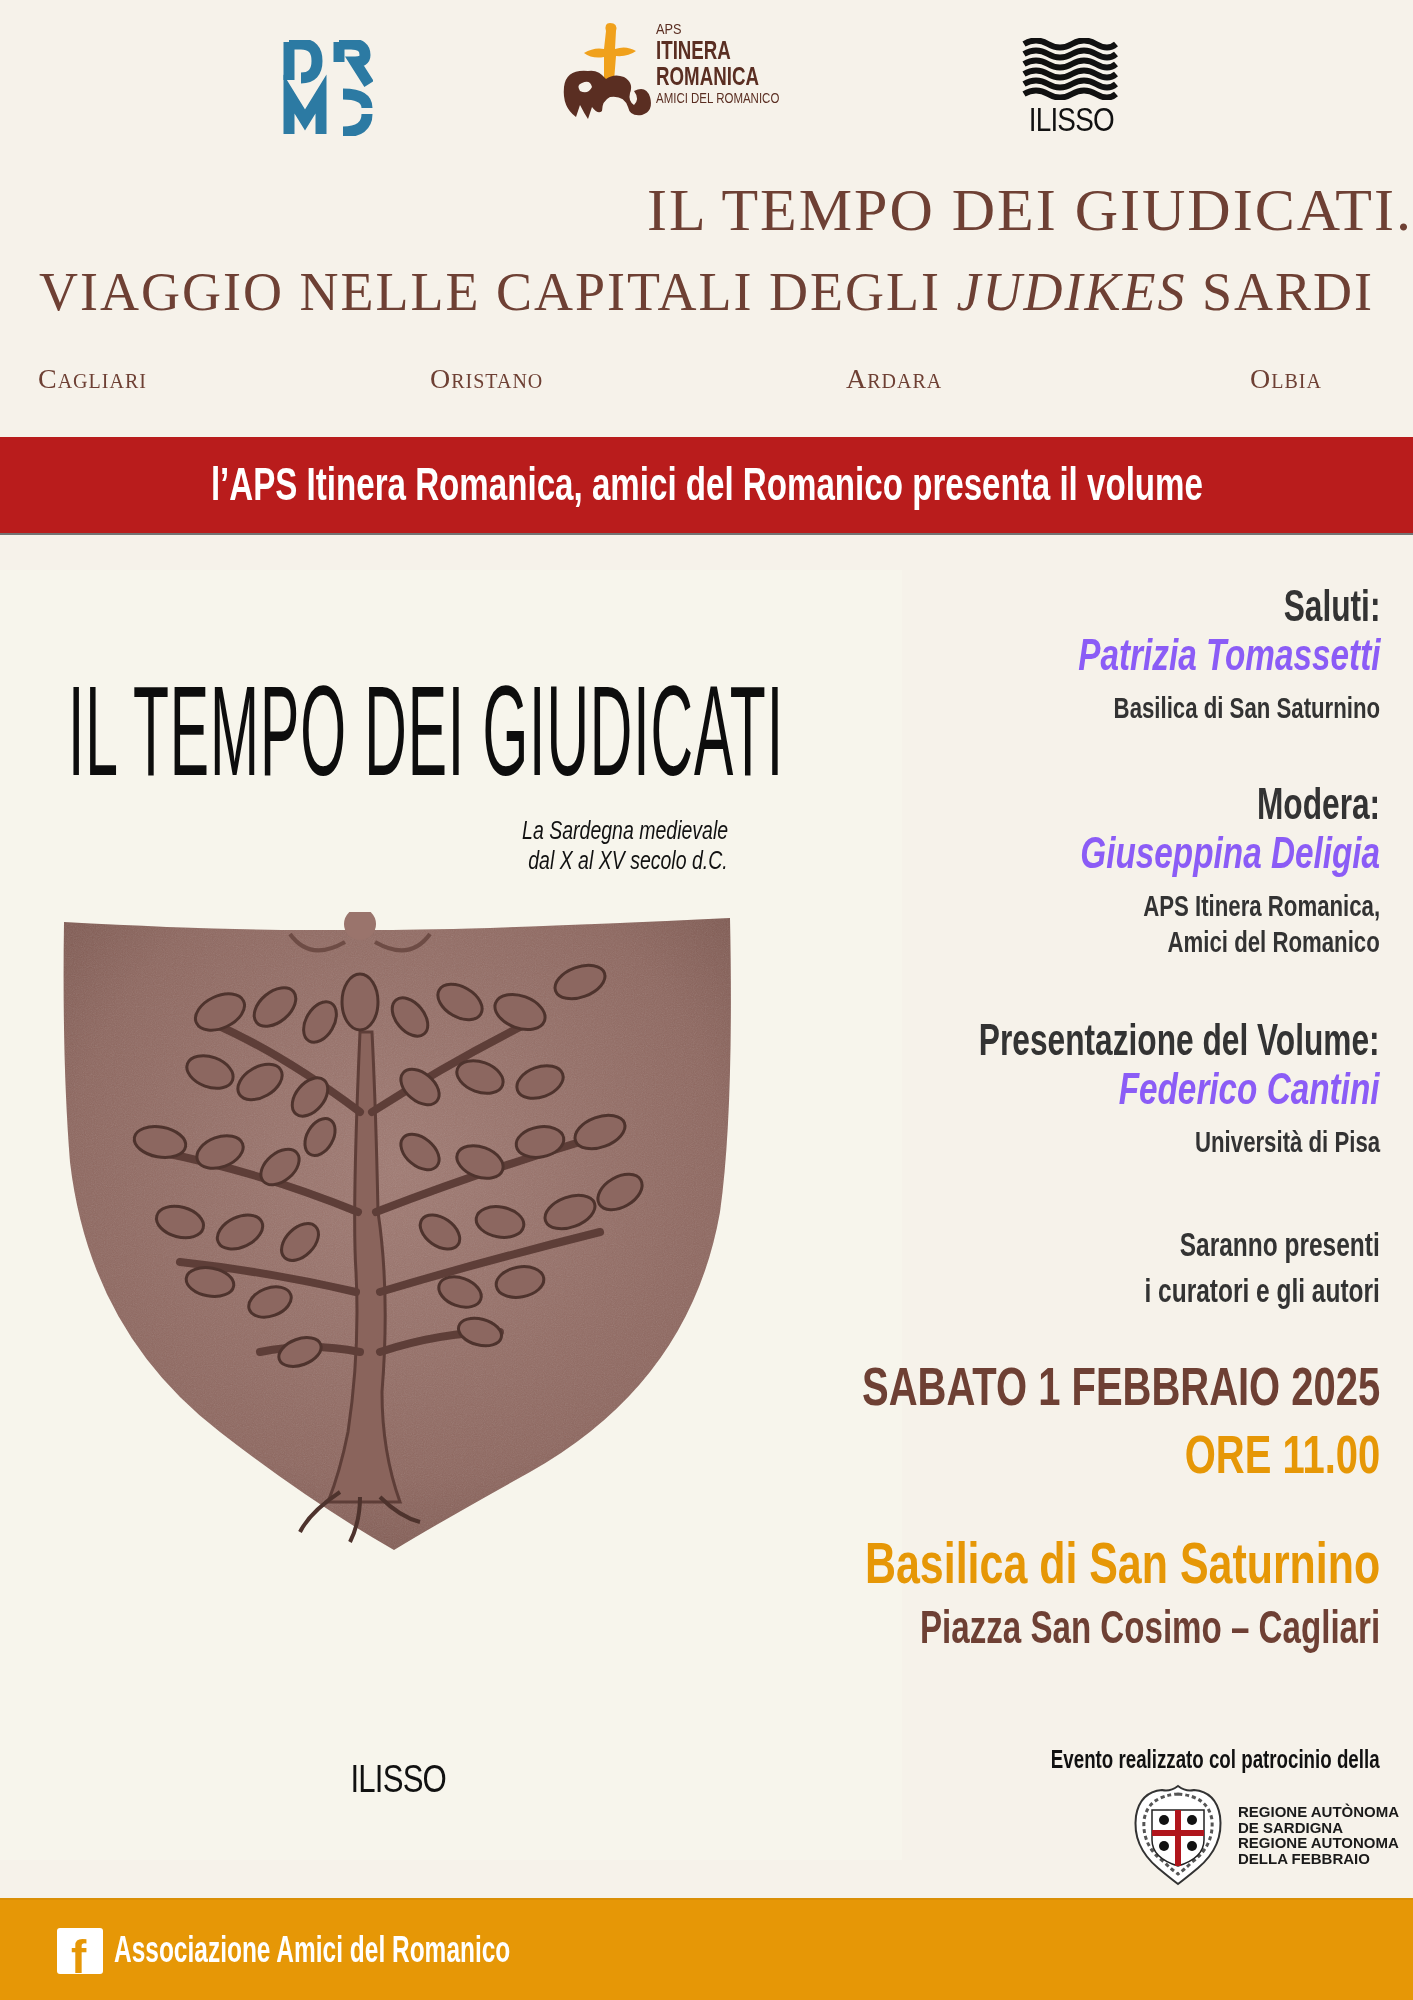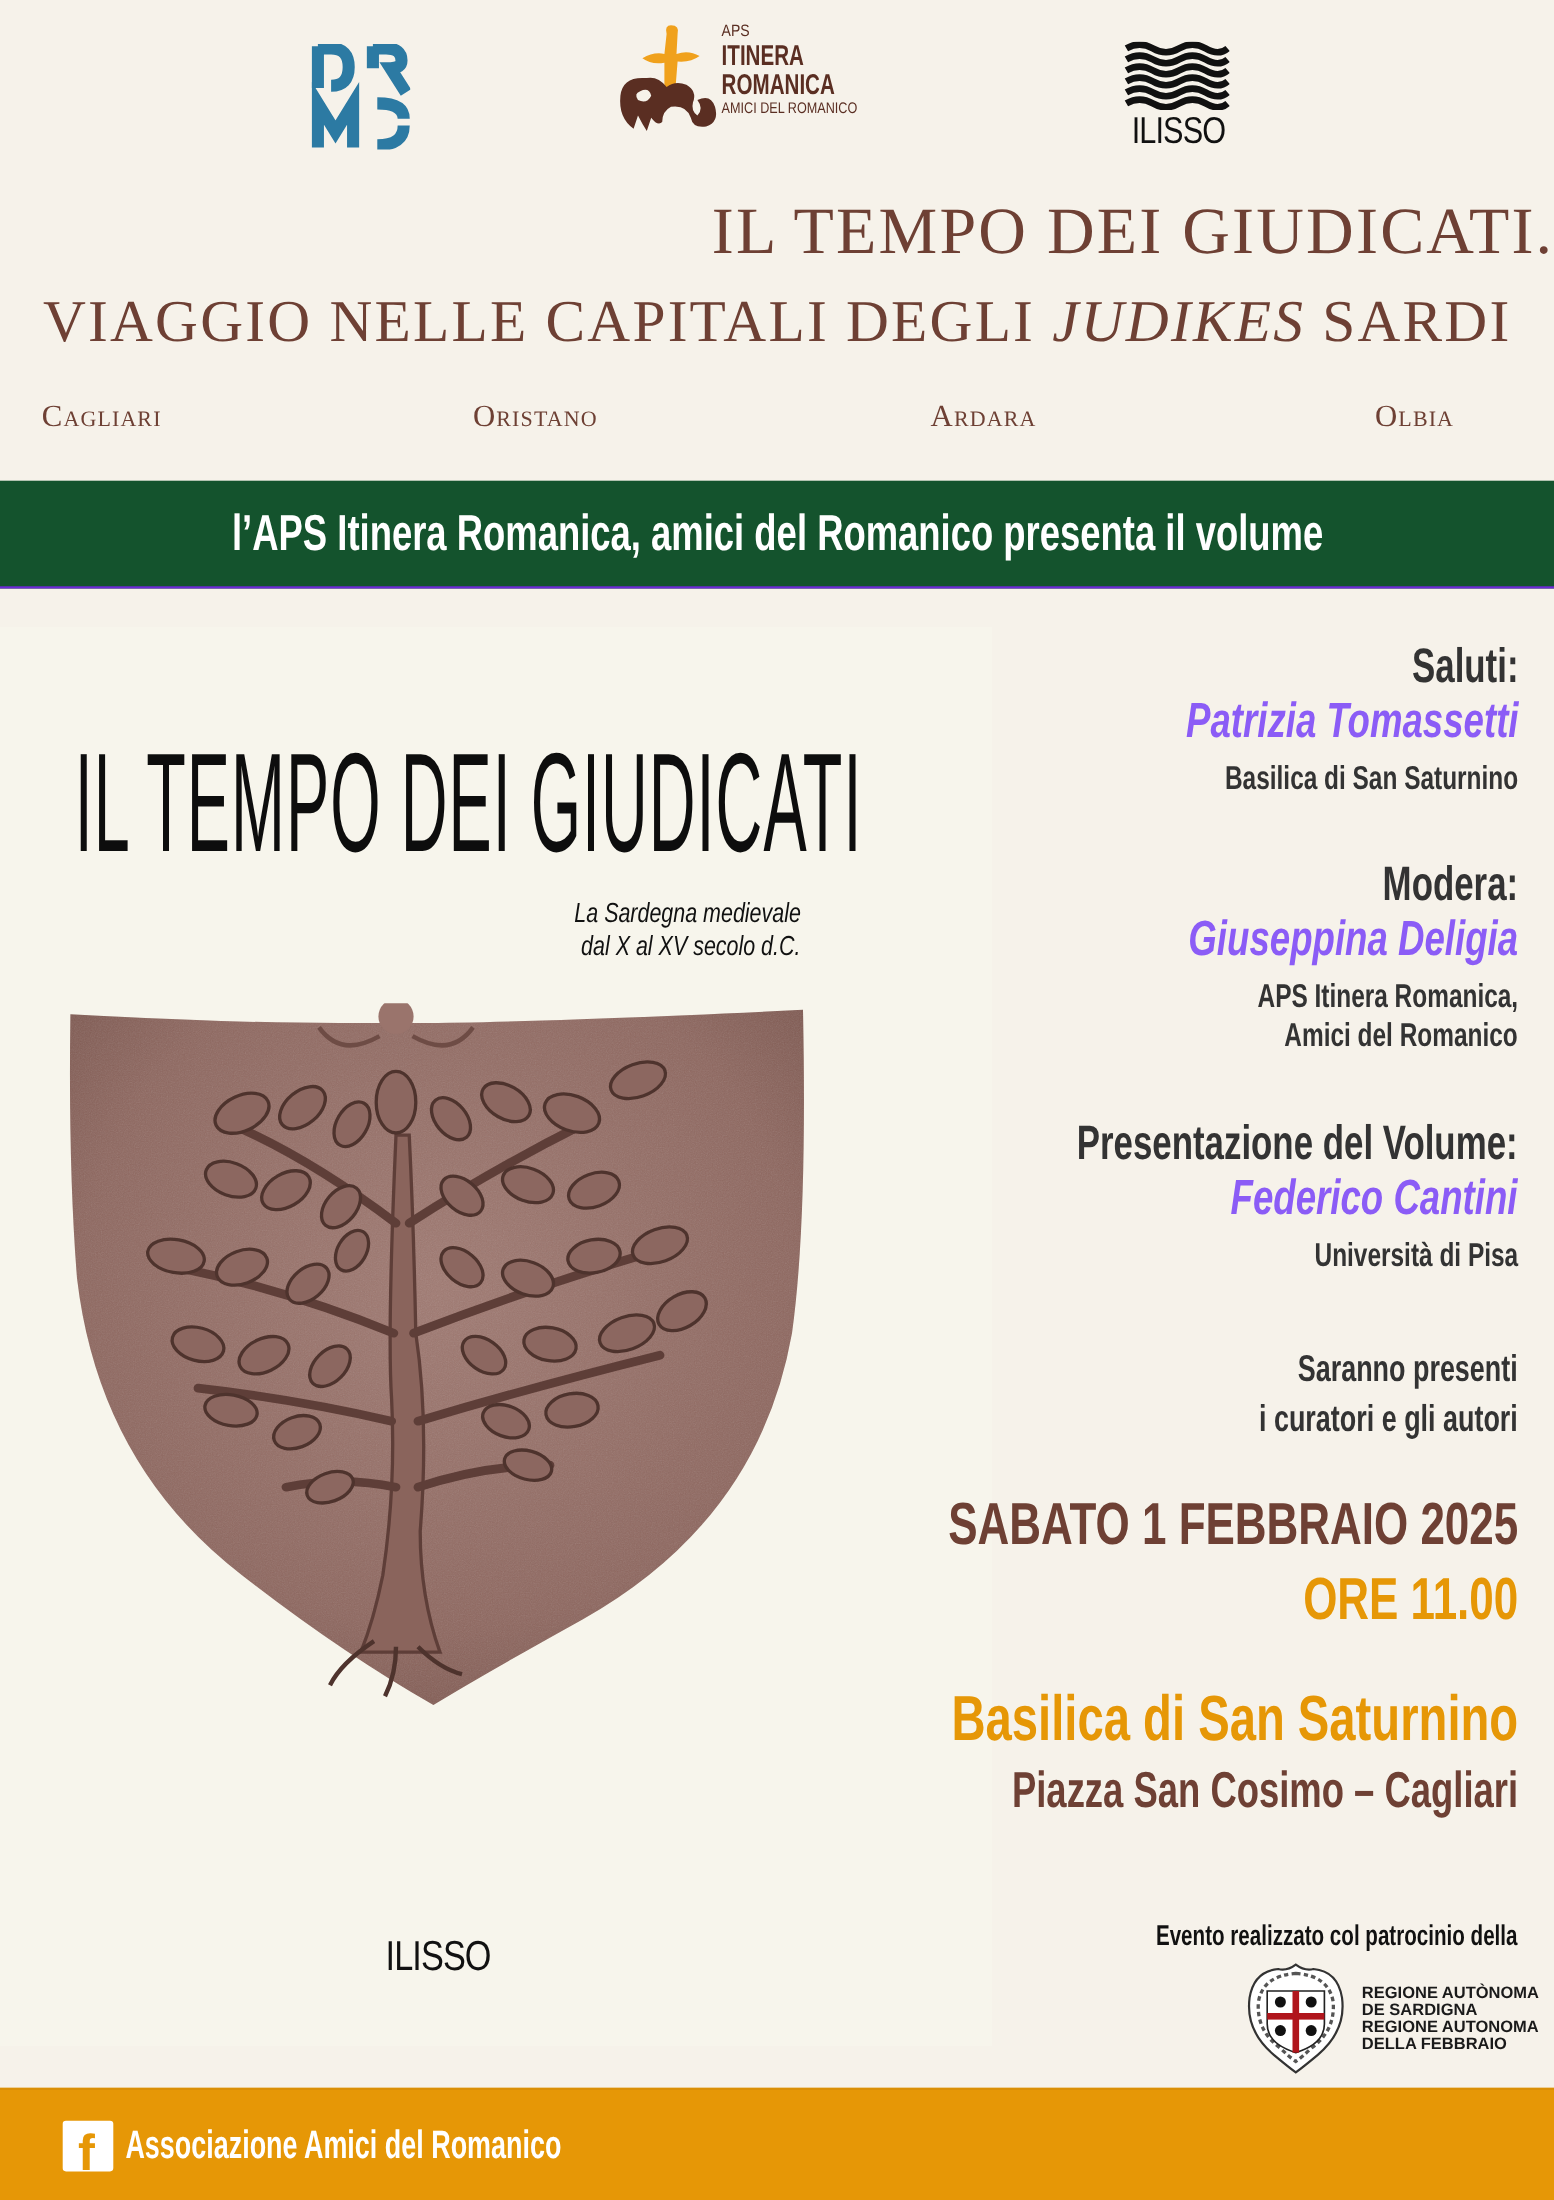--- a/index.html
+++ b/index.html
@@ -24,21 +24,21 @@
   .ilisso-logo .txt { position:absolute; left:0; right:0; top:64px; text-align:center; font-size:34px; line-height:34px; color:#111; letter-spacing:-1px; transform:scaleX(.82); }
 
   
   .serif { font-family:"Liberation Serif","DejaVu Serif", serif; color:#6E4034; }
   .h1 { left:0; width:1413px; top:178px; text-align:right; font-size:60px; line-height:64px; letter-spacing:2px; }
   .h2 { left:0; width:1413px; top:262px; text-align:center; font-size:54px; line-height:60px; letter-spacing:2px; }
   .h2 i { font-style:italic; }
   .city { top:355px; font-size:28px; line-height:48px; font-variant:small-caps; letter-spacing:1px; }
 
   
-  .band { left:0; top:437px; width:1413px; height:96px; background:#14532d; border-bottom:2px solid #6d28d9; }
+  .band { left:0; top:437px; width:1413px; height:96px; background:#b91c1c; border-bottom:2px solid #737373; }
   .band-text { position:absolute; left:0; right:0; top:22px; text-align:center; color:#fff; font-size:46px; line-height:50px; font-weight:bold; }
   .band-text span { transform:scaleX(.72); }
 
   
   .panel { left:0; top:570px; width:902px; height:1290px; background:#F7F5EC; }
   .book-title { left:68px; top:676px; width:662px; height:110px; overflow:visible; }
   .book-title span { font-size:128px; line-height:110px; color:#0d0d0d; font-weight:normal; transform:scaleX(.46); transform-origin:left top; letter-spacing:2px; }
   .book-sub { left:420px; top:815px; width:308px; text-align:right; font-size:25px; line-height:30px; font-style:italic; color:#111; }
   .book-sub span { transform:scaleX(.78); transform-origin:right top; }
   .shield { left:60px; top:912px; width:678px; height:640px; }

